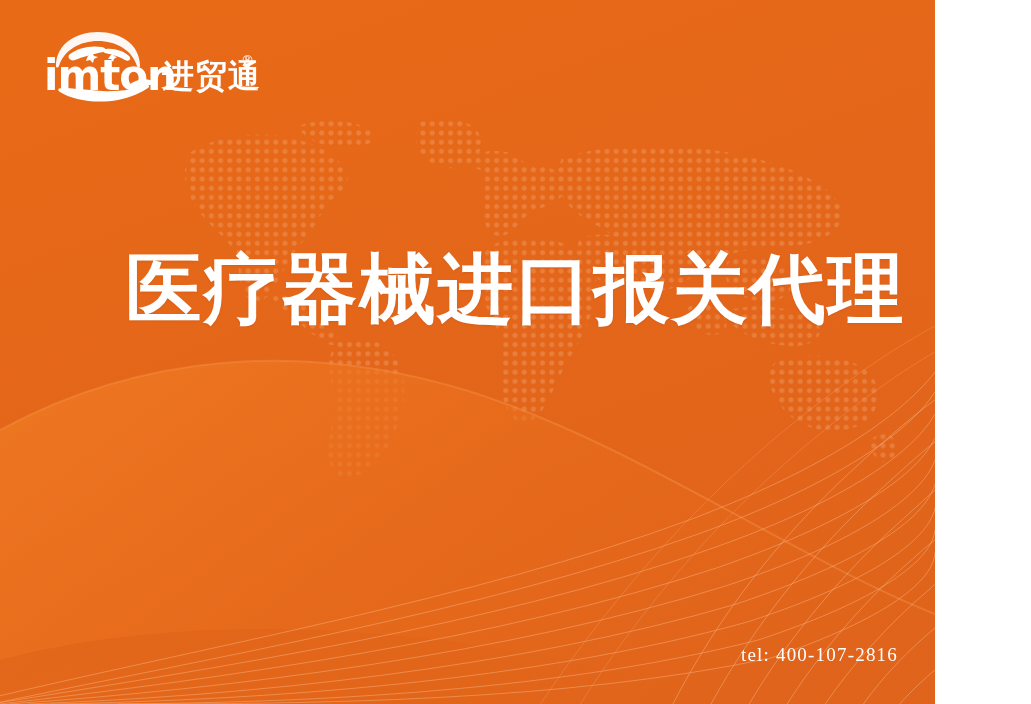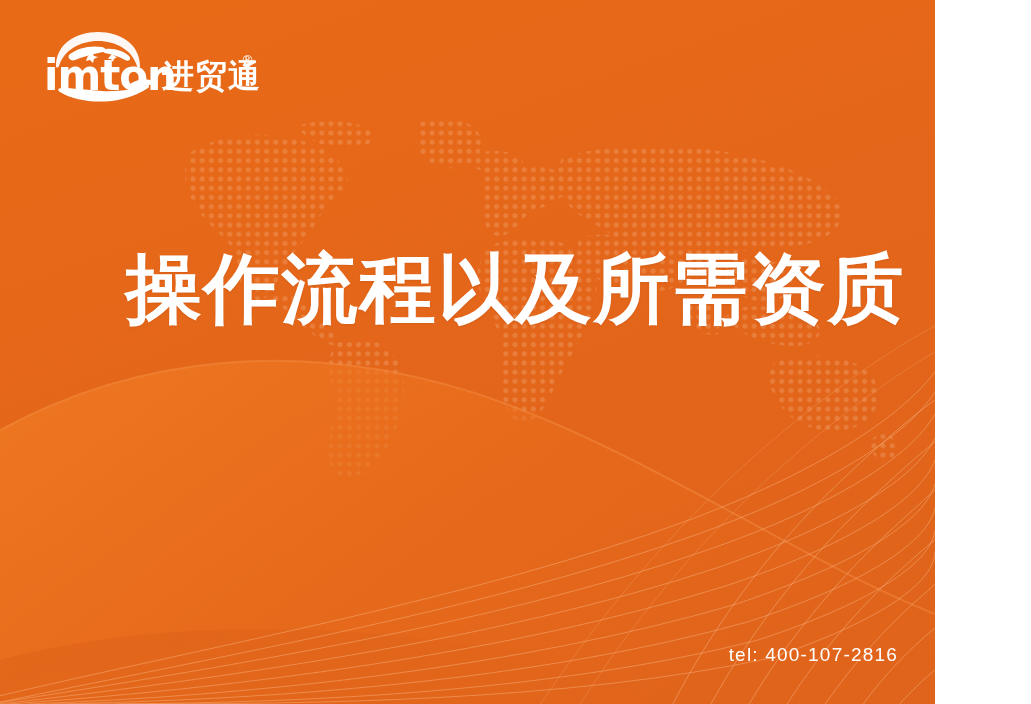--- a/index.html
+++ b/index.html
@@ -67,21 +67,21 @@
     text-shadow: 0 1px 2px rgba(150,60,10,0.18);
     white-space: nowrap;
   }
 
   
   .tel {
     position: absolute;
     right: 37px;
     bottom: 38px;
     color: #ffffff;
-    font-family: Liberation Sans, sans-serif;
+    font-family: Liberation Serif, serif;
     font-size: 19px;
     letter-spacing: 1.2px;
     white-space: nowrap;
     margin-left: 40px;
   }
 </style>
 </head>
 <body>
 
 <div id="poster">
@@ -222,18 +222,18 @@
 
       <text x="0" y="60" font-family="DejaVu Sans, Liberation Sans, sans-serif" font-size="42" font-weight="bold" fill="#ffffff" letter-spacing="-1">imton</text>
 
       <text x="118" y="57" font-family="DejaVu Sans, Liberation Sans, sans-serif" font-size="32" font-weight="bold" fill="#ffffff" letter-spacing="1">进贸通</text>
 
       <text x="197" y="34" font-family="DejaVu Sans, Liberation Sans, sans-serif" font-size="13" fill="#ffffff">®</text>
     </svg>
   </div>
 
   <div class="headline">
-    <span class="line">操作流程以及所需资质</span>
+    <span class="line">医疗器械进口报关代理</span>
   </div>
 
   <div class="tel">tel: 400-107-2816</div>
 
 </div>
 
 </body></html>

